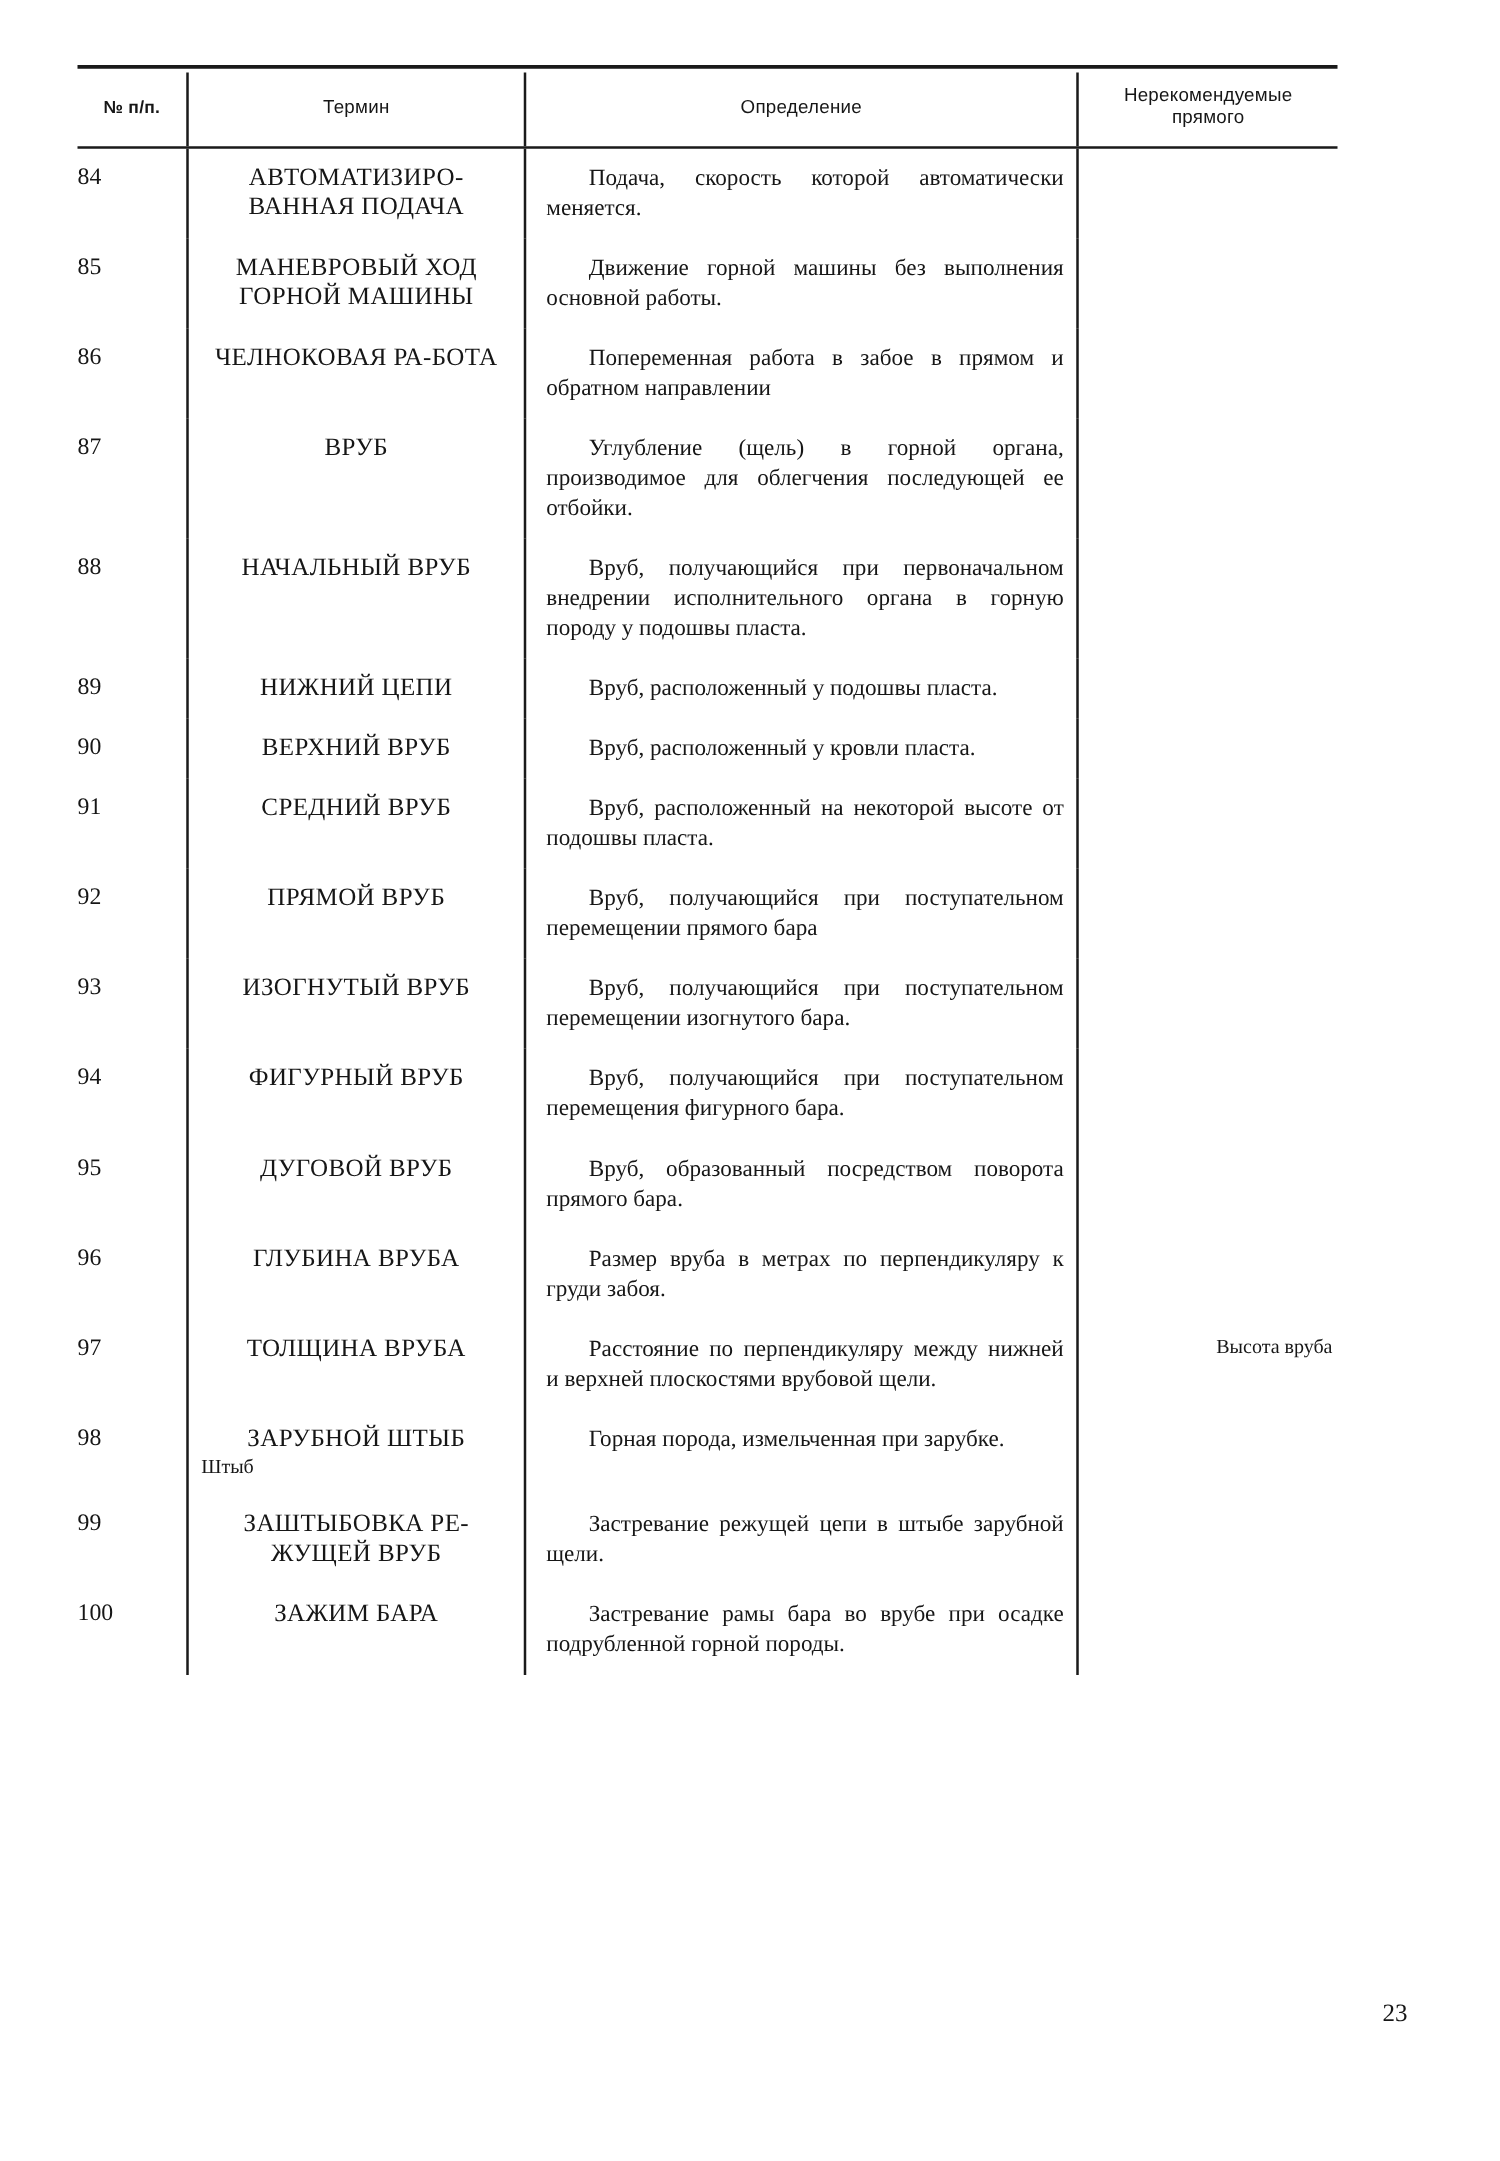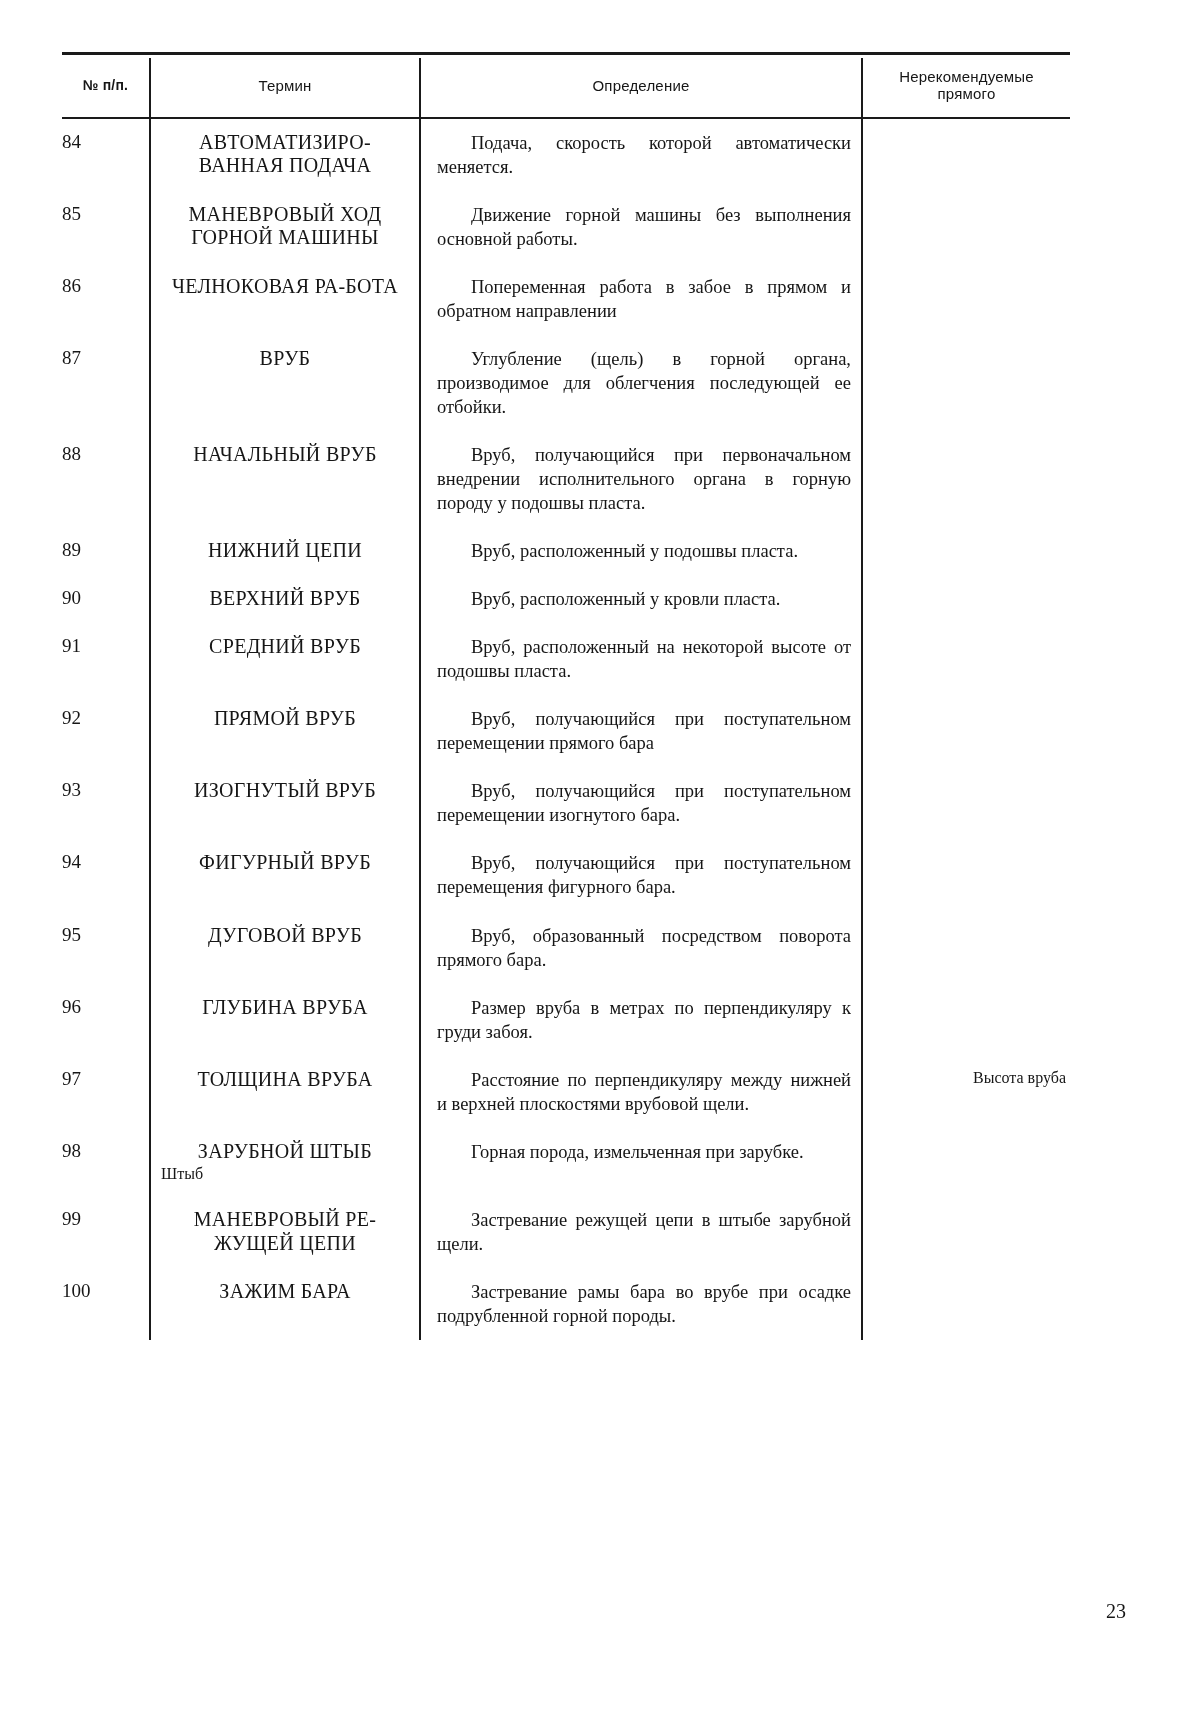--- a/index.html
+++ b/index.html
@@ -243,21 +243,21 @@
           <td class="rownum sep-r">98</td>
           <td class="term sep-r">
             <span>ЗАРУБНОЙ ШТЫБ</span>
             <span class="sub">Штыб</span>
           </td>
           <td class="def sep-r">Горная порода, измельченная при зарубке.</td>
           <td class="notrec"></td>
         </tr>
         <tr>
           <td class="rownum sep-r">99</td>
-          <td class="term sep-r">МАНЕВРОВЫЙ РЕ-ЖУЩЕЙ ЦЕПИ</td>
+          <td class="term sep-r">ЗАШТЫБОВКА РЕ-ЖУЩЕЙ ВРУБ</td>
           <td class="def sep-r">Застревание режущей цепи в штыбе зарубной щели.</td>
           <td class="notrec"></td>
         </tr>
         <tr>
           <td class="rownum sep-r">100</td>
           <td class="term sep-r">ЗАЖИМ БАРА</td>
           <td class="def sep-r">Застревание рамы бара во врубе при осадке подрубленной горной породы.</td>
           <td class="notrec"></td>
         </tr>
       </tbody>

